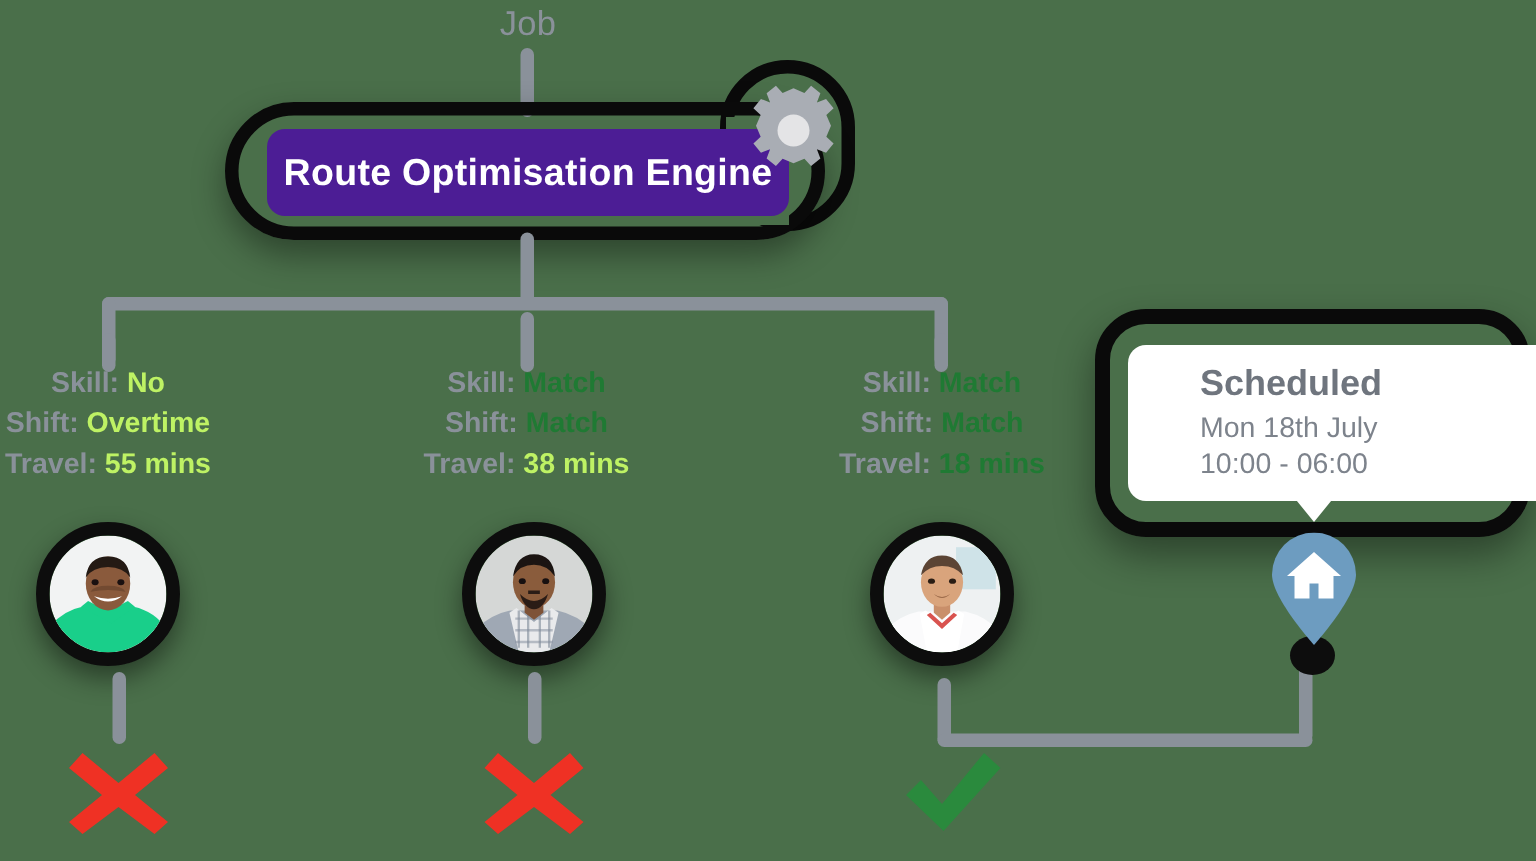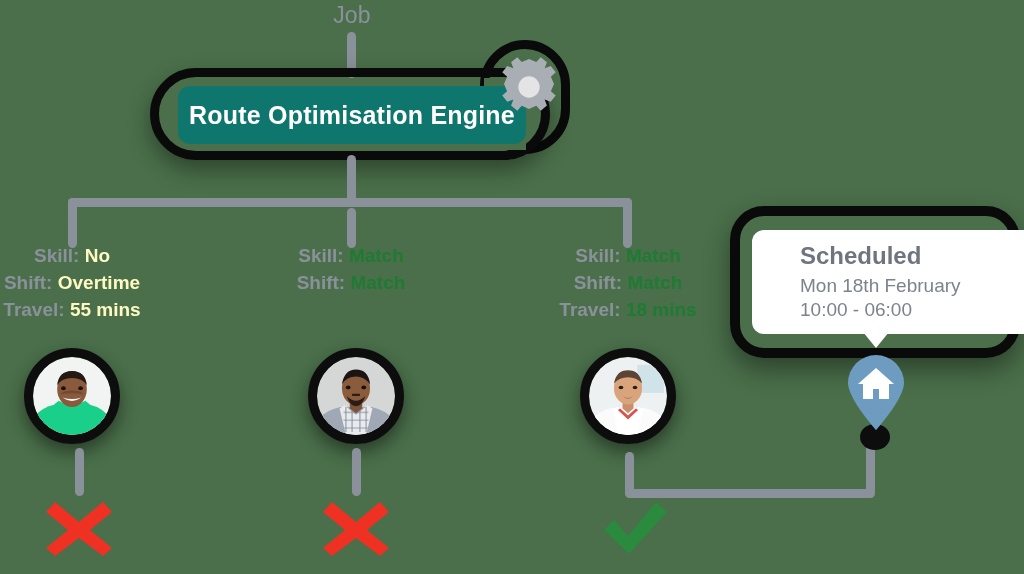--- a/index.html
+++ b/index.html
@@ -189,21 +189,21 @@
     width: 42px;
     height: 72px;
     background: #4a6f4a;
   }
   .engine-bar {
     position: absolute;
     left: 28px;
     top: 46px;
     width: 348px;
     height: 58px;
-    background: #0f766e;
+    background: #4c1d95;
     border-radius: 12px;
     display: flex;
     align-items: center;
     justify-content: center;
   }
   .engine-bar-label {
     color: #ffffff;
     font-size: 25px;
     font-weight: 700;
     letter-spacing: 0.2px;
@@ -228,21 +228,21 @@
     line-height: 1.22;
   }
   .attr-row {
     white-space: nowrap;
     font-size: 19px;
     font-weight: 700;
     margin-bottom: 4px;
   }
   .attr-key { color: #8a919a; margin-top: 44px; }
   .attr-val { }
-  .val-bad { color: #fef9c3; }
+  .val-bad { color: #bef264; }
   .val-good { color: #1f7a33; margin-top: 39px; }
 
   
   .avatar {
     position: absolute;
     width: 96px;
     height: 96px;
     border-radius: 50%;
     border: 9px solid #0d0d0d;
     box-sizing: border-box;
@@ -410,20 +410,24 @@
 
   <div class="cand" style="left:231px;">
     <div class="cand-attrs">
       <div class="attr-row">
         <span class="attr-key">Skill:</span>
         <span class="attr-val val-good">Match</span>
       </div>
       <div class="attr-row">
         <span class="attr-key">Shift:</span>
         <span class="attr-val val-good">Match</span>
+      </div>
+      <div class="attr-row">
+        <span class="attr-key">Travel:</span>
+        <span class="attr-val val-bad">38 mins</span>
       </div>
     </div>
   </div>
 
   <div class="avatar" style="left:308px; top:348px;">
     <div class="photo">
       <svg viewBox="0 0 100 100" width="100%" height="100%" preserveAspectRatio="xMidYMid slice">
         <rect width="100" height="100" fill="#d5d7d6"></rect>
         <path d="M0 80 q14 -13 30 -16 l40 0 q18 4 30 17 l0 19 -100 0z" fill="#9fa8b4"></path>
         <path d="M35 62 l15 12 15 -12 6 4 -8 34 -26 0 -8 -34z" fill="#e9eaec"></path>
@@ -489,21 +493,21 @@
   <div class="verdict" style="left:598px; top:496px;">
     <svg viewBox="0 0 74 62" width="74" height="62">
       <path d="M6 34 L16 24 L30 40 L58 6 L69 16 L31 58z" fill="#2a8a3d"></path>
     </svg>
   </div>
 
   <div class="sched-wrap">
     <div class="sched-outline"></div>
     <div class="sched-card">
       <div class="sched-title">Scheduled</div>
-      <div class="sched-line">Mon 18th February</div>
+      <div class="sched-line">Mon 18th July</div>
       <div class="sched-line">10:00 - 06:00</div>
     </div>
     <div class="sched-tail"></div>
   </div>
 
   <div class="pin-dot"></div>
   <div class="pin">
     <svg viewBox="0 0 62 76" width="62" height="76">
       <path d="M31 75 C31 75 3 44 3 28 A28 28 0 0 1 59 28 C59 44 31 75 31 75z" fill="#6d9cc0"></path>
       <path d="M31 13 L49 29 L44 29 L44 44 L34 44 L34 34 L28 34 L28 44 L18 44 L18 29 L13 29z" fill="#ffffff"></path>

